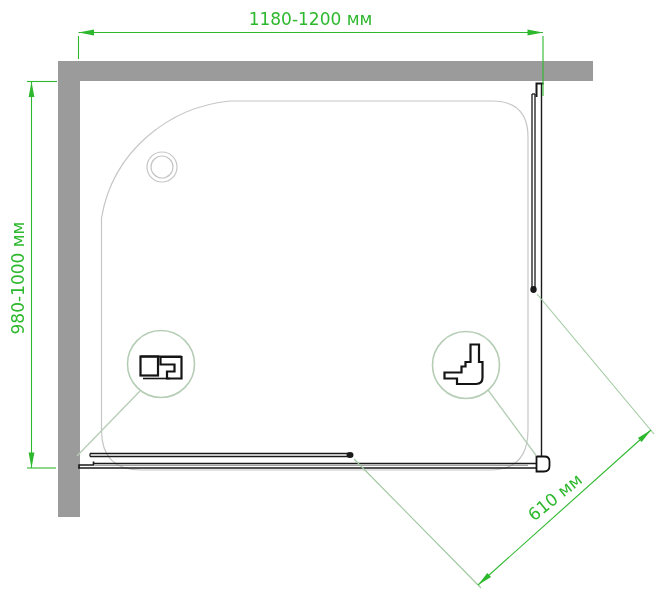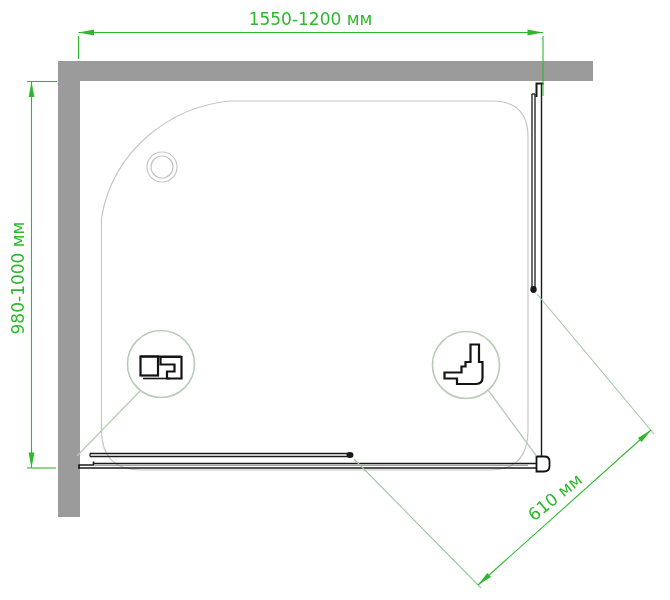--- a/index.html
+++ b/index.html
@@ -96,17 +96,17 @@
 
     <g stroke="#2eb82e" stroke-width="1.1">
       <line x1="537" y1="294" x2="654" y2="434" stroke="#9fc89f"></line>
       <line x1="354" y1="459" x2="481" y2="588" stroke="#9fc89f"></line>
       <line x1="651" y1="430" x2="478" y2="585"></line>
       <polygon points="651,430 641.7,442.1 637.9,437.9" fill="#2eb82e" stroke="none"></polygon>
       <polygon points="478,585 491.1,577.1 487.3,572.9" fill="#2eb82e" stroke="none"></polygon>
     </g>
   </svg>
 
-  <div class="dim-label top">1550-1200 мм</div>
+  <div class="dim-label top">1180-1200 мм</div>
   <div class="dim-label left">980-1000 мм</div>
   <div class="dim-label diag">610 мм</div>
 
 </div>
 
 </body></html>

